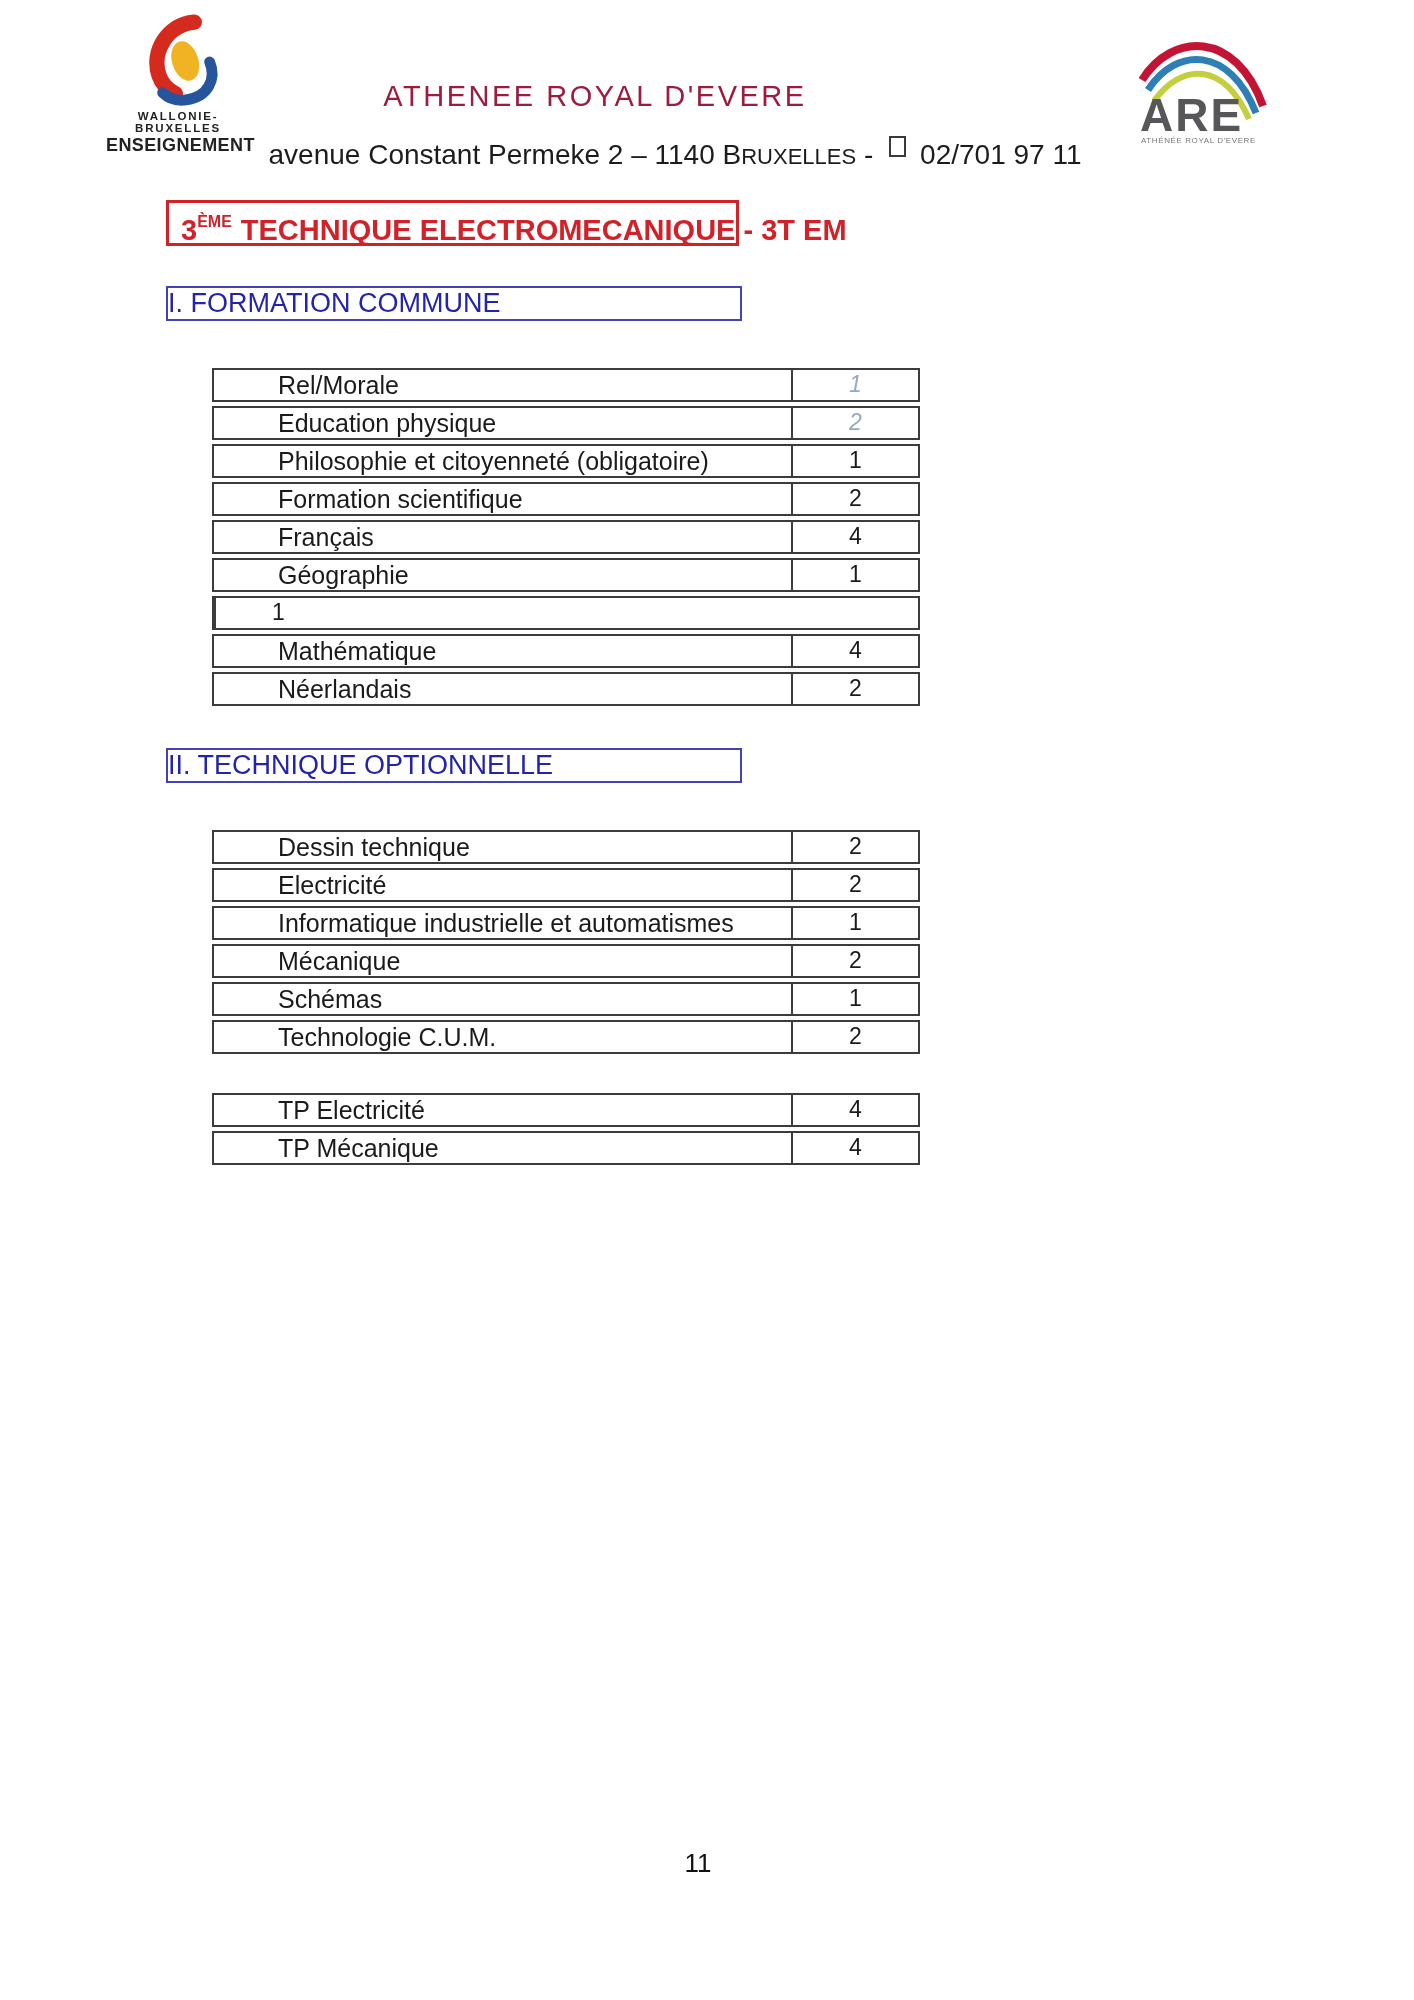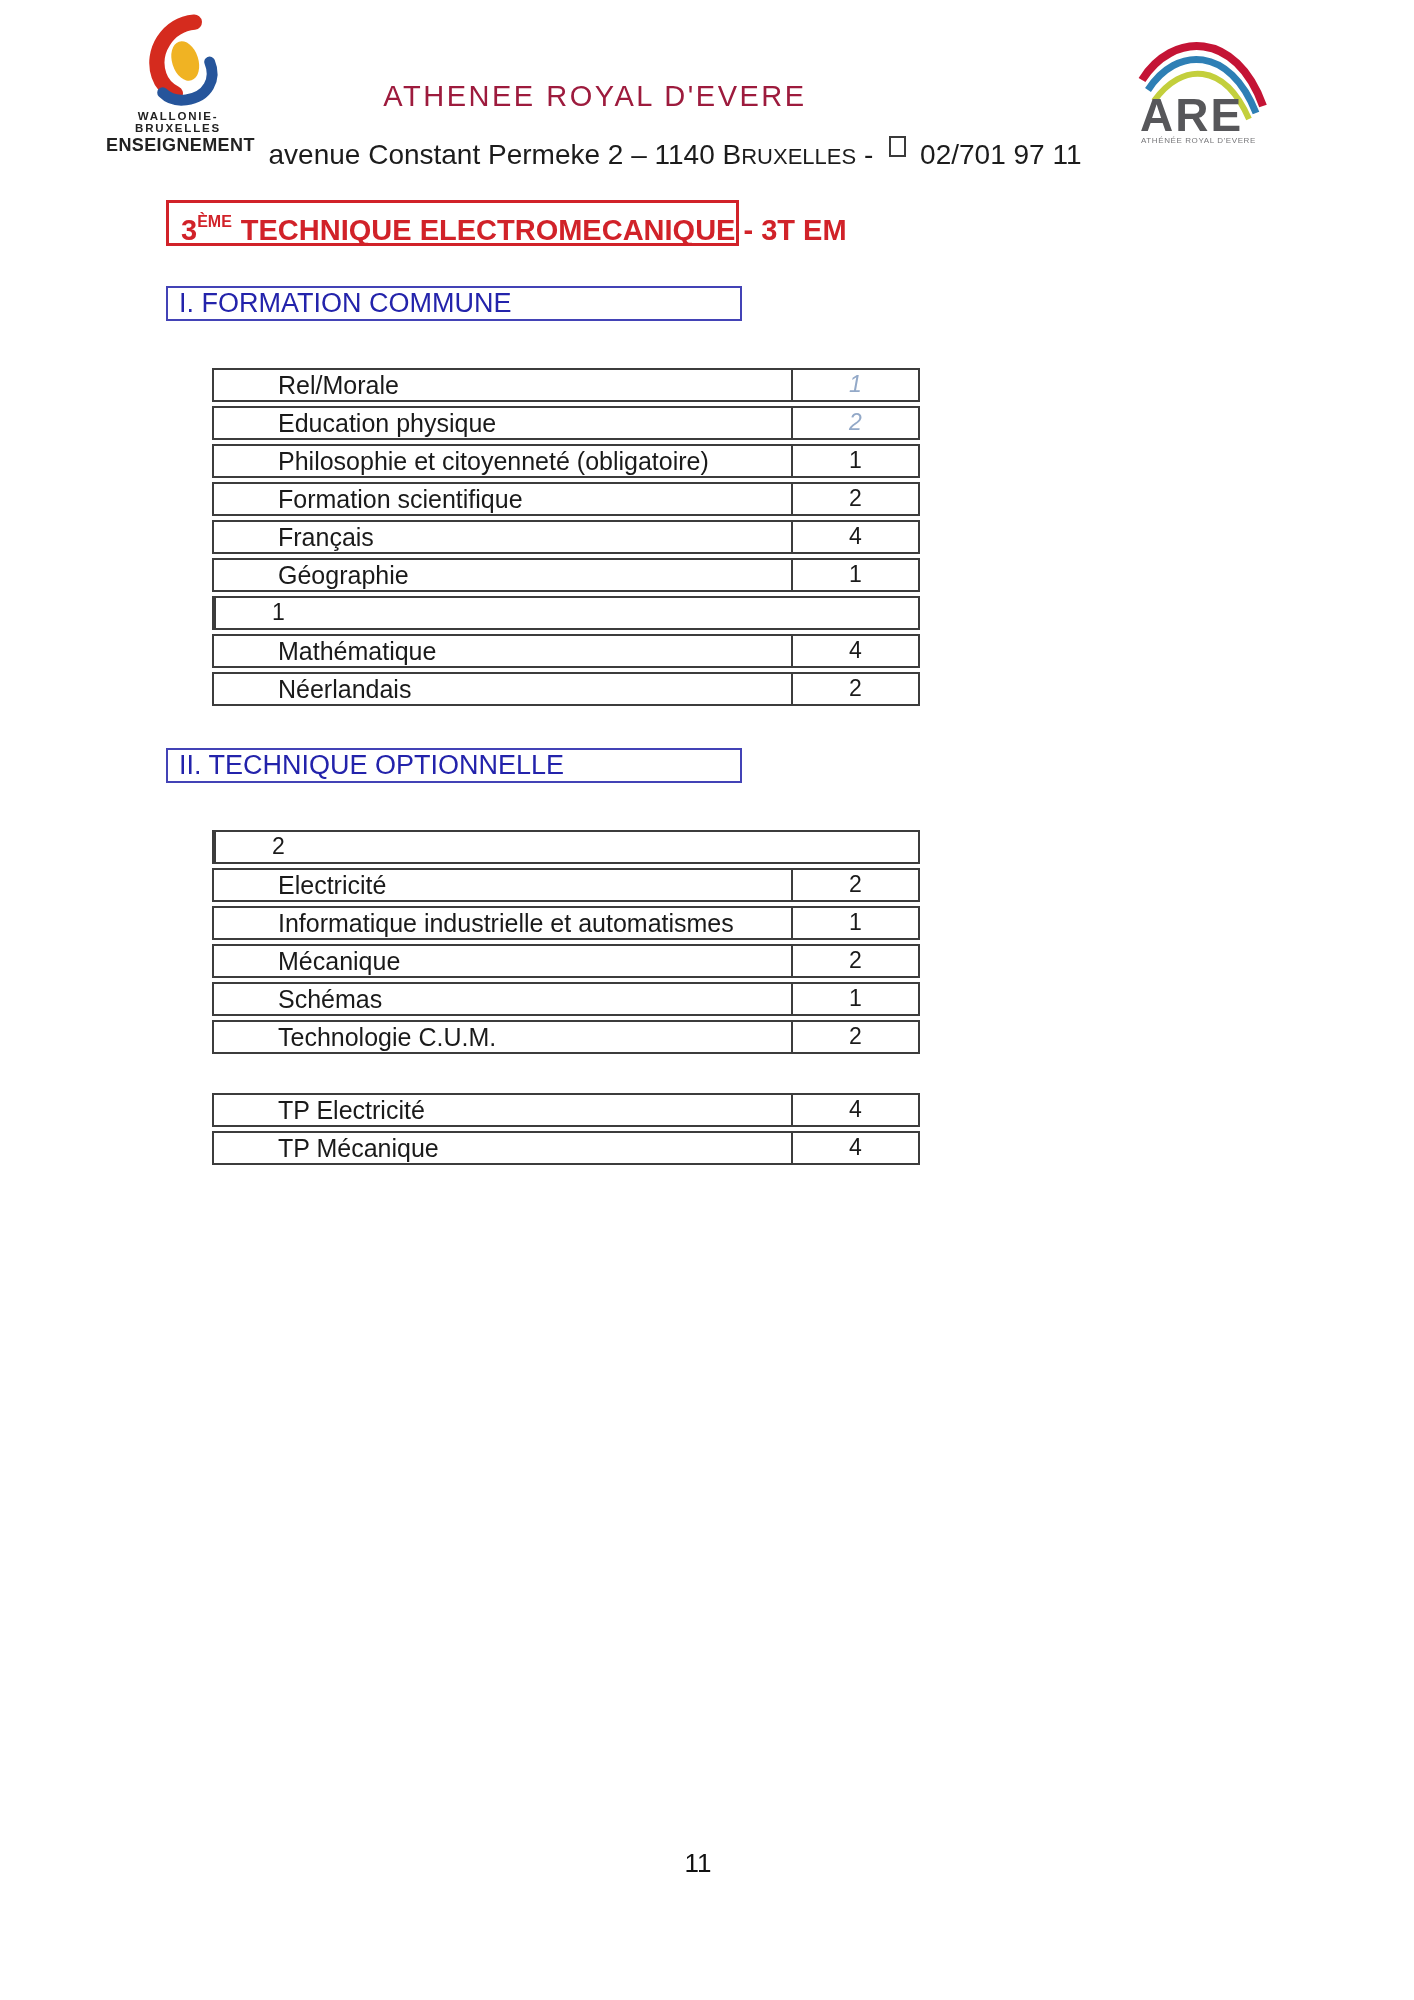--- a/index.html
+++ b/index.html
@@ -36,21 +36,21 @@
     box-sizing:border-box; border:3px solid #d12229; color:#d12229;
     font-weight:bold; font-size:29px; line-height:41px; padding-left:12px; white-space:nowrap;
   }
   .program-box sup { font-size:16px; position:relative; top:-2px; }
   .program-label { margin-left:9px; }
 
   
   .section-box {
     position:absolute; left:166px; width:576px; height:35px;
     box-sizing:border-box; border:2px solid #4343b6; color:#2323ab;
-    font-size:27px; line-height:31px; padding-left:11px; white-space:nowrap;
+    font-size:27px; line-height:31px; white-space:nowrap;
   }
   #section-1 { top:286px; }
   #section-2 { top:748px; }
 
   
   .wtable { position:absolute; left:168px; width:708px;margin-left:44px; }
   #table-1 { top:368px; }
   #table-2 { top:830px; }
   #table-3 { top:1093px; }
   .trow {
@@ -153,20 +153,21 @@
         <div class="cell-subject"><span>Néerlandais</span></div>
         <div class="cell-hours"><span>2</span></div>
       </div>
     </div>
 
   <div class="section-box" id="section-2">II. TECHNIQUE OPTIONNELLE</div>
 
   <div class="wtable" id="table-2">
 
       <div class="trow">
+        <div class="cell-subject"><span>Dessin technique</span></div>
         <div class="cell-hours"><span>2</span></div>
       </div>
 
       <div class="trow">
         <div class="cell-subject"><span>Electricité</span></div>
         <div class="cell-hours"><span>2</span></div>
       </div>
 
       <div class="trow">
         <div class="cell-subject"><span>Informatique industrielle et automatismes</span></div>

